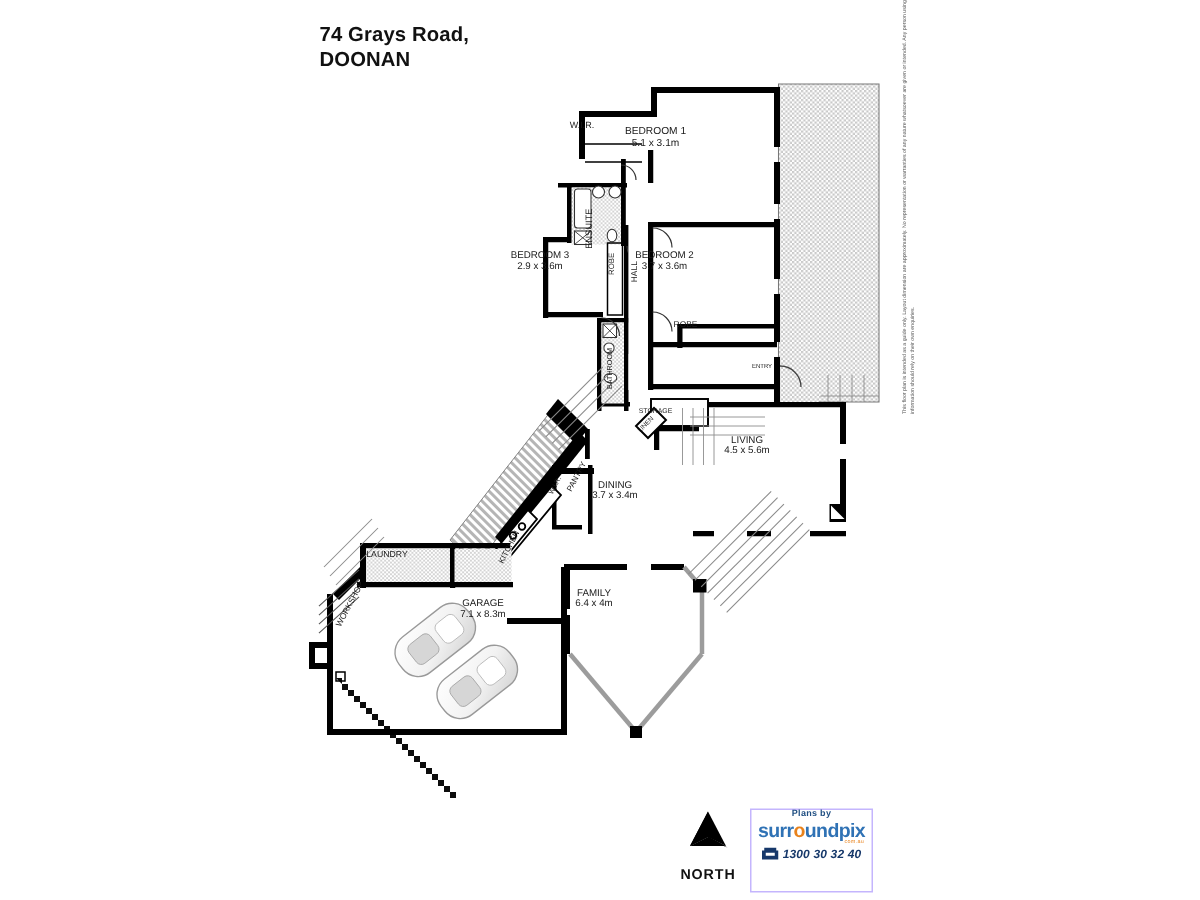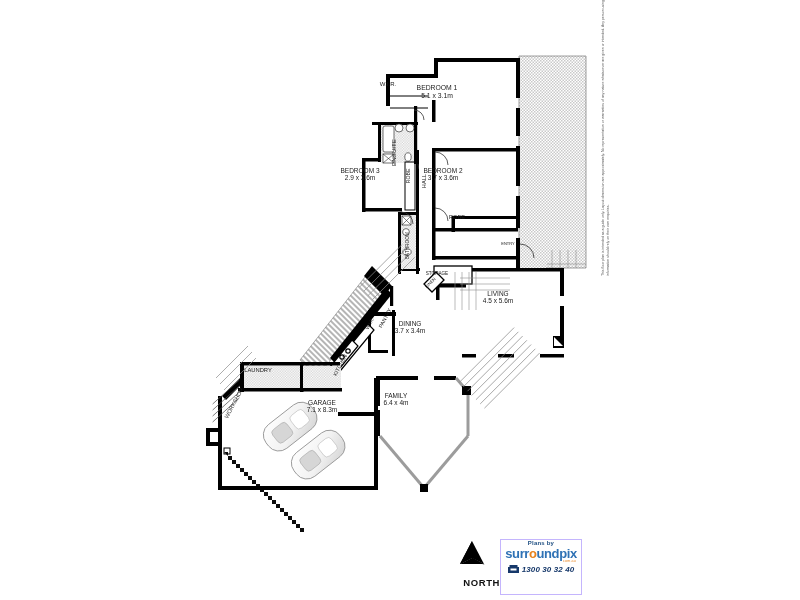--- a/index.html
+++ b/index.html
@@ -50,21 +50,21 @@
     transform-origin: 50% 50%;
   }
   .rl-name { display:block; }
   .rl-dim  { display:block; }
   
   #north-block {
     position: absolute;
     left: 444px;
     top: 538px;
     width: 56px;
-    text-align: right;
+    text-align: center;
   }
   #north-label {
     font-size: 9.5px;
     font-weight: bold;
     letter-spacing: 0.6px;
     color: #111;
     margin-top: 1px;
   }
   
   #logo-block {
@@ -132,20 +132,22 @@
   }
   #disclaimer-inner{
     width: 300px;
   }
 </style>
 </head>
 <body>
 
 <div id="page">
 
+  <div id="title-block">74 Grays Road,
+DOONAN</div>
 
   <div id="plan-wrap">
     <svg width="800" height="600" viewBox="0 0 800 600" xmlns="http://www.w3.org/2000/svg">
       <defs>
         <pattern id="deckHatch" width="3" height="3" patternUnits="userSpaceOnUse">
           <rect width="3" height="3" fill="#ffffff"></rect>
           <rect width="1.5" height="1.5" fill="#c9c9c9"></rect>
           <rect x="1.5" y="1.5" width="1.5" height="1.5" fill="#c9c9c9"></rect>
         </pattern>
         <pattern id="tileHatch" width="2.6" height="2.6" patternUnits="userSpaceOnUse">

